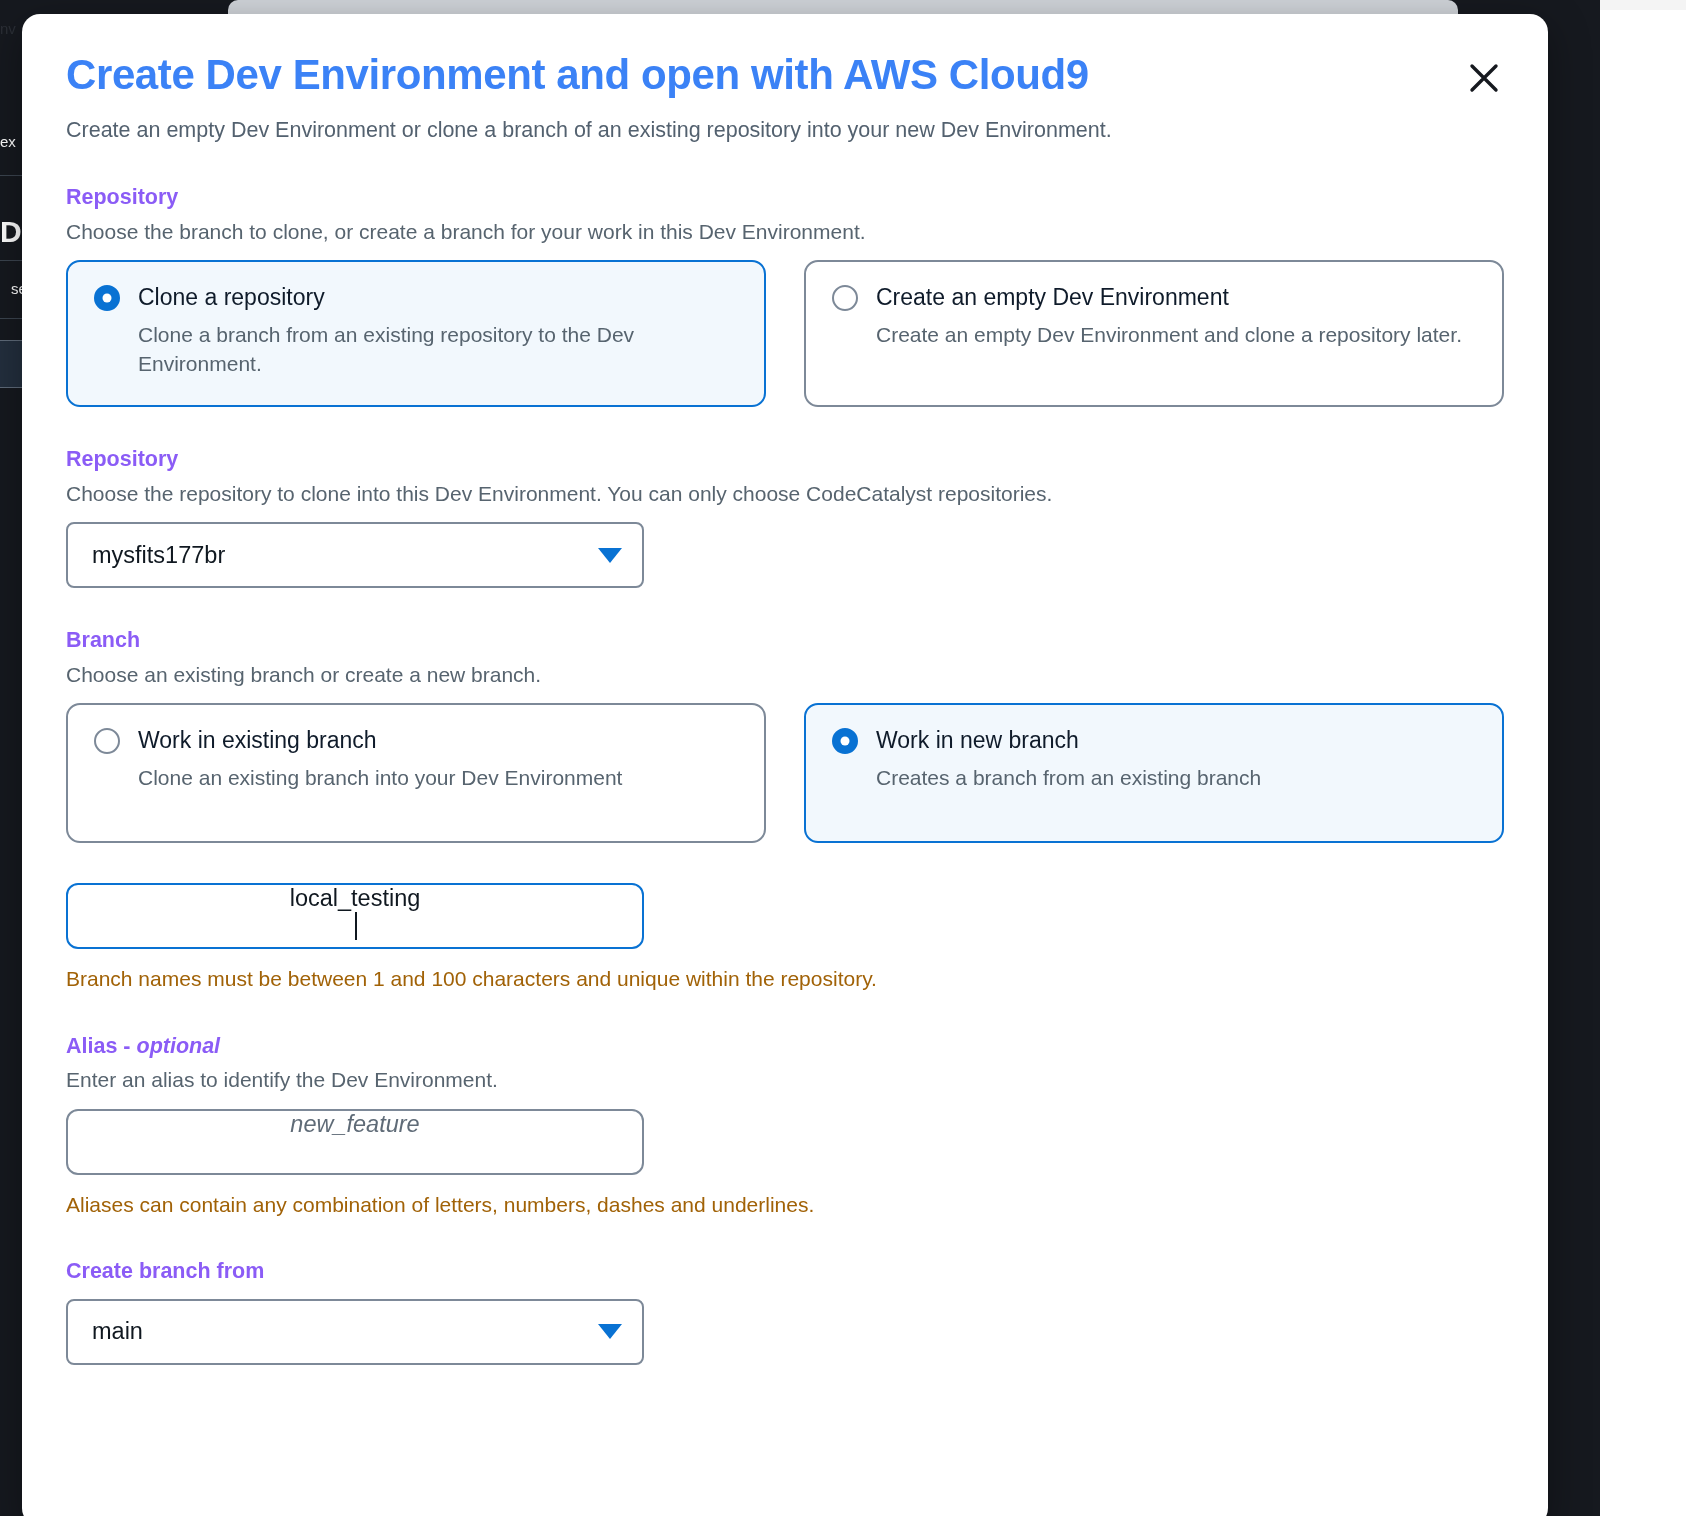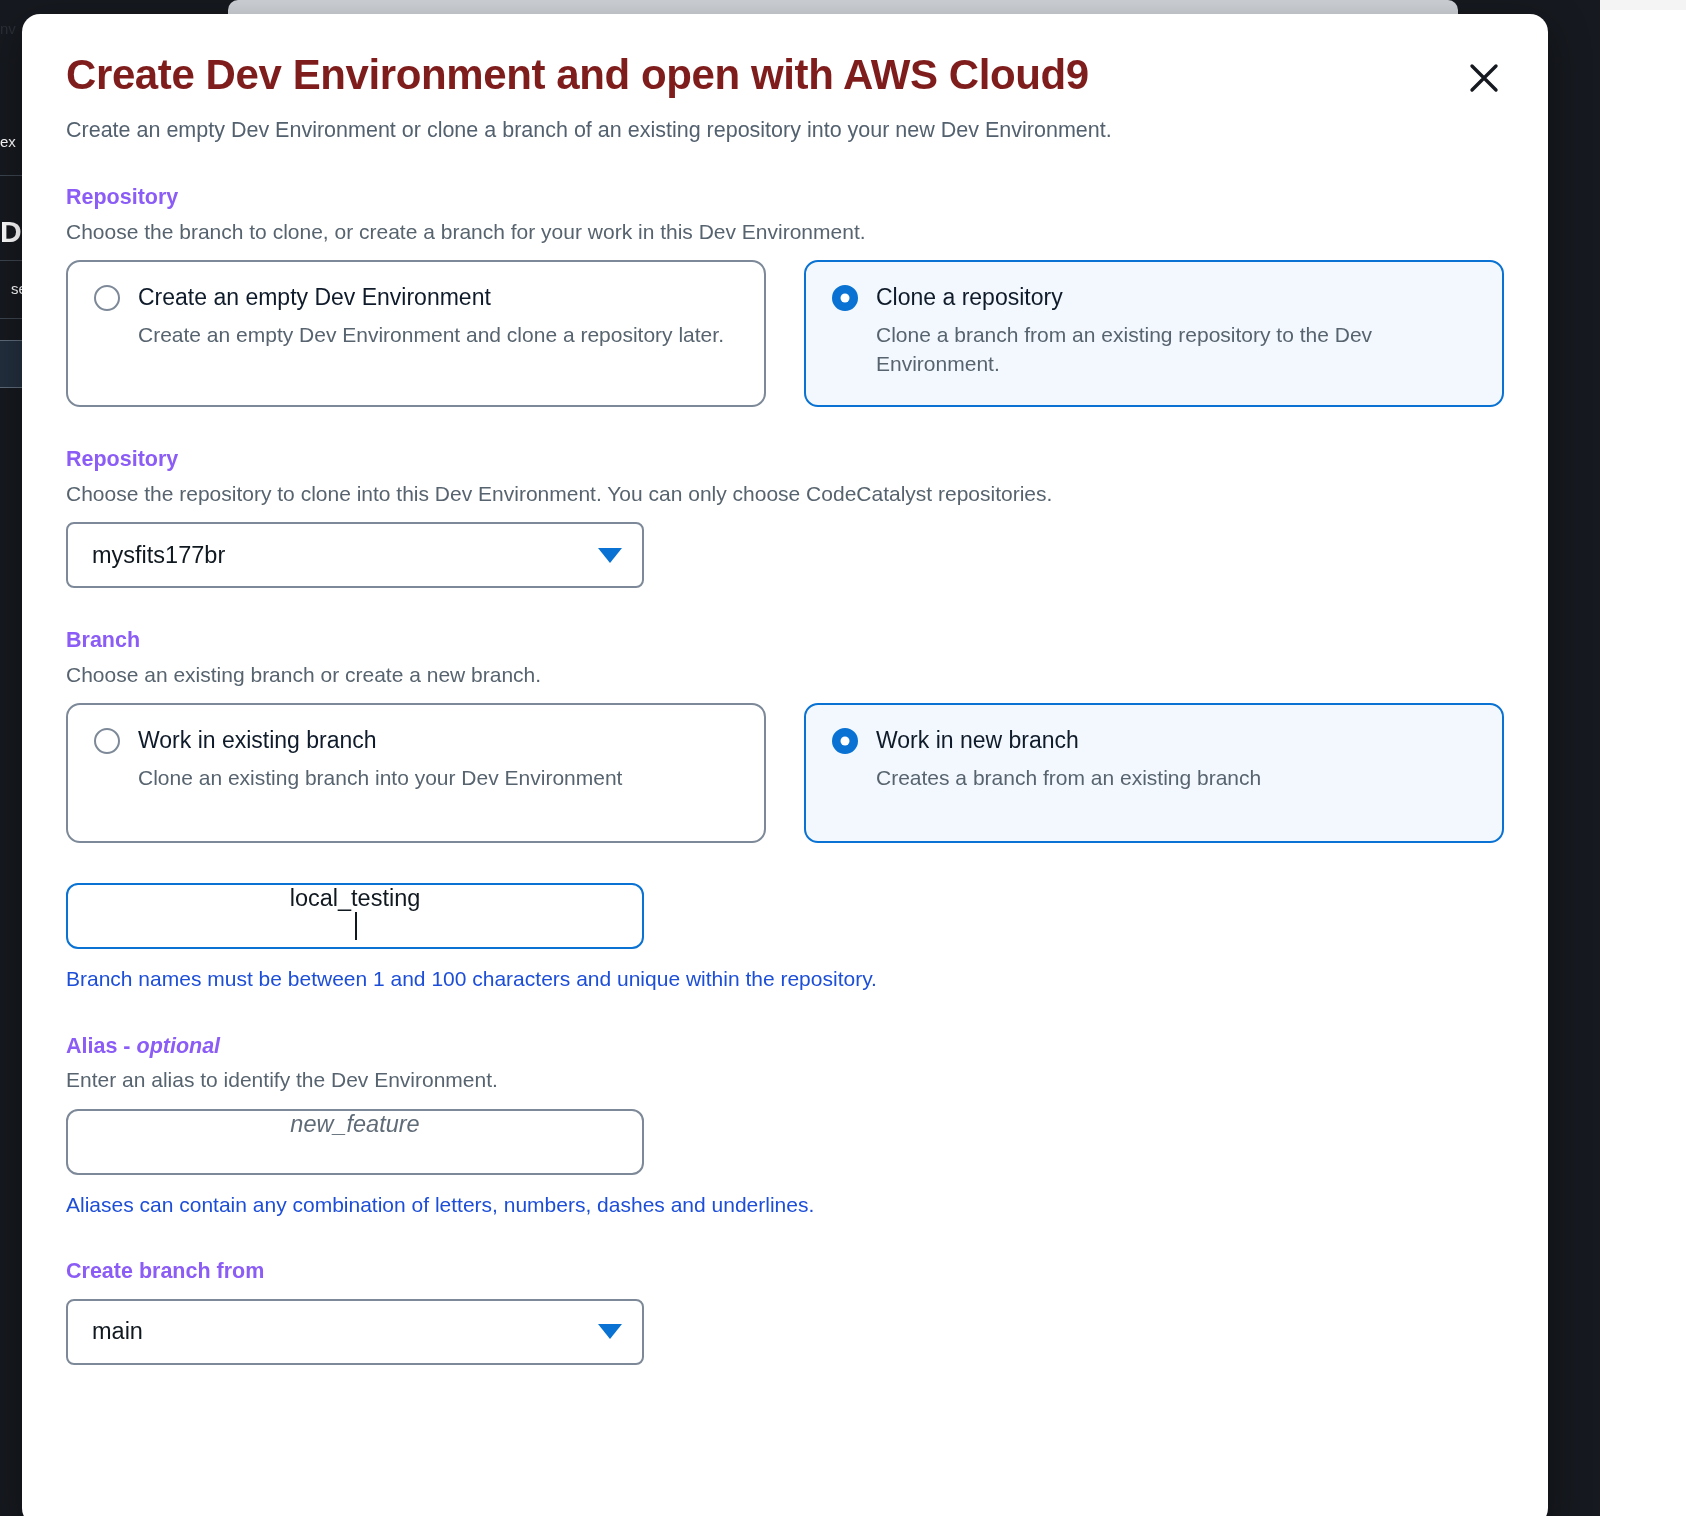--- a/index.html
+++ b/index.html
@@ -79,21 +79,21 @@
     overflow: hidden;
   }
 
   .modal-header {
     position: relative;
     padding-top: 38px;
   }
   .modal-title {
     font-size: 42px;
     font-weight: 700;
-    color: #7f1d1d;
+    color: #3b82f6;
     letter-spacing: -0.4px;
     line-height: 1.1;
     margin: 0;
   }
   .modal-subtitle {
     margin-top: 18px;
     font-size: 21.5px;
     color: #53616f;
     line-height: 1.35;
   }
@@ -127,21 +127,21 @@
   }
   .field-desc {
     margin-top: 7px;
     font-size: 21px;
     color: #57646f;
     line-height: 1.35;
   }
   .helper-text {
     margin-top: 16px;
     font-size: 21px;
-    color: #1d4ed8;
+    color: #a16207;
     line-height: 1.35;
   }
 
   
   .tile-row {
     display: flex;
     gap: 38px;
     margin-top: 14px;
   }
   .tile {
@@ -285,36 +285,36 @@
         </svg>
       </span>
     </button>
   </div>
 
   <div class="section">
     <div class="field-label">Repository</div>
     <div class="field-desc">Choose the branch to clone, or create a branch for your work in this Dev Environment.</div>
     <div class="tile-row">
 
+      <div class="tile selected">
+        <div class="tile-head">
+          <span class="radio checked"></span>
+          <span class="tile-title">Clone a repository</span>
+        </div>
+        <div class="tile-desc">Clone a branch from an existing repository to the Dev Environment.</div>
+      </div>
+
       <div class="tile">
         <div class="tile-head">
           <span class="radio"></span>
           <span class="tile-title">Create an empty Dev Environment</span>
         </div>
         <div class="tile-desc">Create an empty Dev Environment and clone a repository later.</div>
       </div>
 
-      <div class="tile selected">
-        <div class="tile-head">
-          <span class="radio checked"></span>
-          <span class="tile-title">Clone a repository</span>
-        </div>
-        <div class="tile-desc">Clone a branch from an existing repository to the Dev Environment.</div>
-      </div>
-
     </div>
   </div>
 
   <div class="section">
     <div class="field-label">Repository</div>
     <div class="field-desc">Choose the repository to clone into this Dev Environment. You can only choose CodeCatalyst repositories.</div>
     <div class="select-box">
       <span class="select-value">mysfits177br</span>
       <span class="caret"></span>
     </div>

